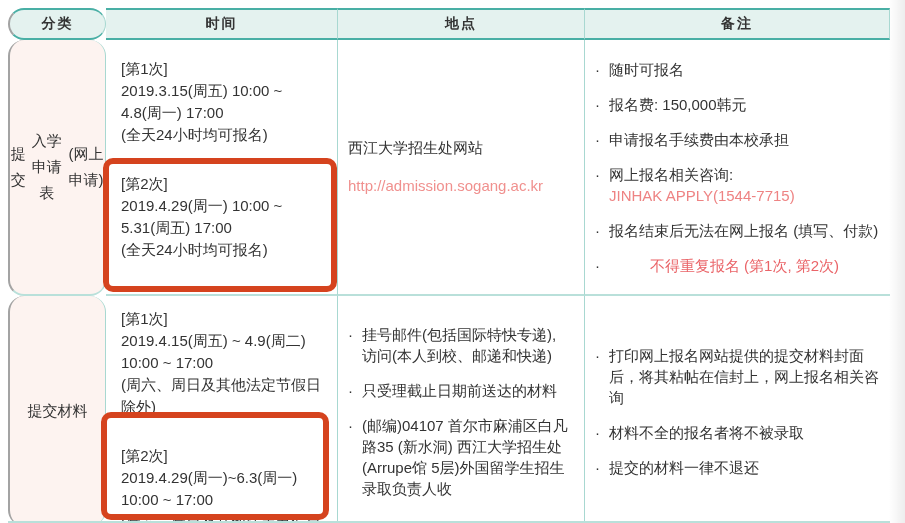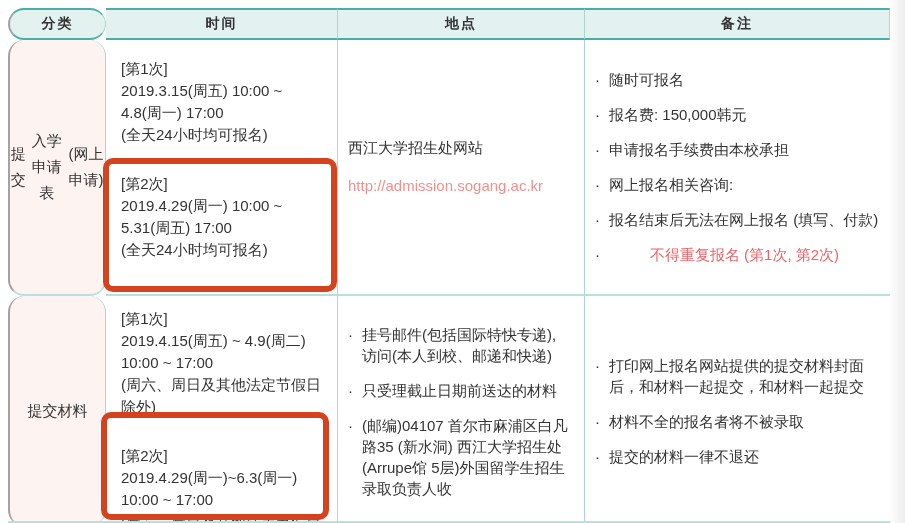--- a/index.html
+++ b/index.html
@@ -120,20 +120,21 @@
       <span class="nt">报名费: 150,000韩元</span>
     </div>
     <div class="note">
       <span class="bullet">·</span>
       <span class="nt">申请报名手续费由本校承担</span>
     </div>
     <div class="note">
       <span class="bullet">·</span>
       <span class="nt">
         <span class="line">网上报名相关咨询:</span>
+        <span class="line pink">JINHAK APPLY(1544-7715)</span>
       </span>
     </div>
     <div class="note">
       <span class="bullet">·</span>
       <span class="nt">报名结束后无法在网上报名 (填写、付款)</span>
     </div>
     <div class="note">
       <span class="bullet">·</span>
       <span class="nt warn">不得重复报名 (第1次, 第2次)</span>
     </div>
@@ -169,21 +170,21 @@
     </div>
     <div class="note">
       <span class="bullet">·</span>
       <span class="nt">(邮编)04107 首尔市麻浦区白凡路35 (新水洞) 西江大学招生处(Arrupe馆 5层)外国留学生招生录取负责人收</span>
     </div>
   </div>
 
   <div class="td notes r2 c4">
     <div class="note">
       <span class="bullet">·</span>
-      <span class="nt">打印网上报名网站提供的提交材料封面后，和材料一起提交，和材料一起提交</span>
+      <span class="nt">打印网上报名网站提供的提交材料封面后，将其粘帖在信封上，网上报名相关咨询</span>
     </div>
     <div class="note">
       <span class="bullet">·</span>
       <span class="nt">材料不全的报名者将不被录取</span>
     </div>
     <div class="note">
       <span class="bullet">·</span>
       <span class="nt">提交的材料一律不退还</span>
     </div>
   </div>

